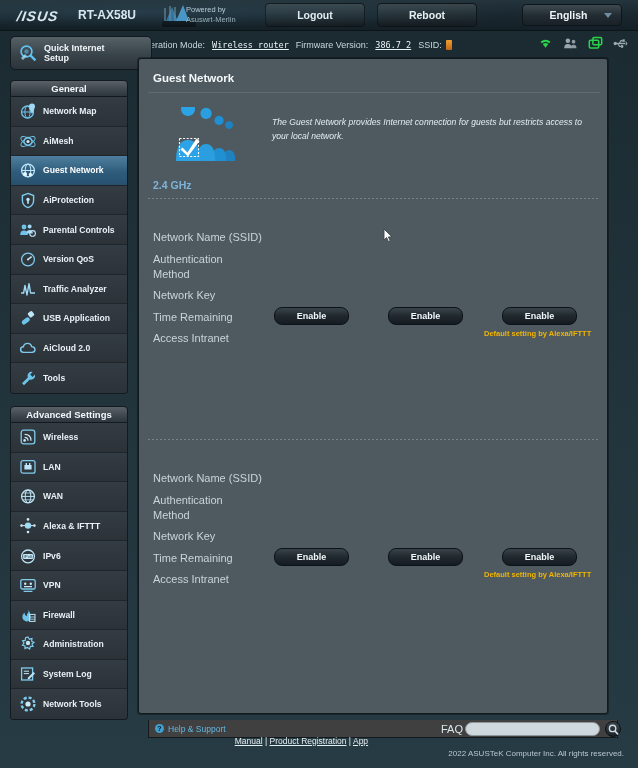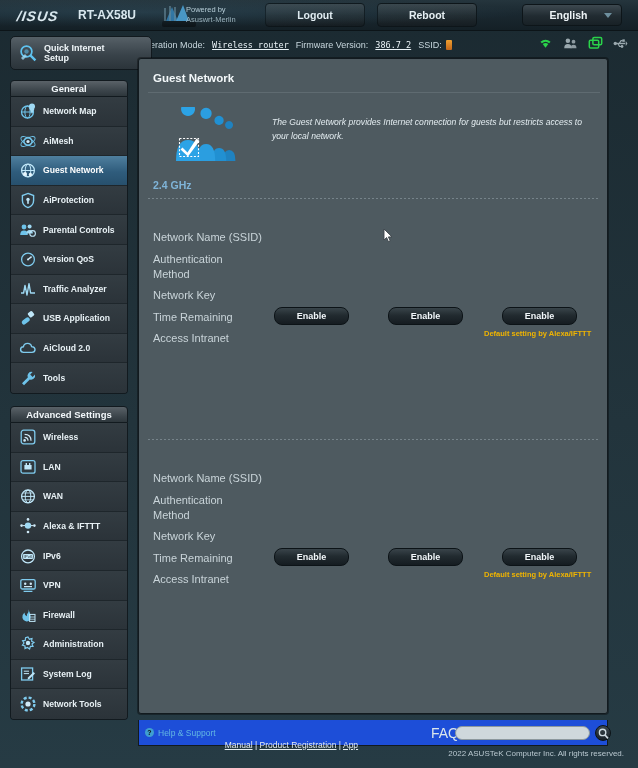--- a/index.html
+++ b/index.html
@@ -167,35 +167,35 @@
     display: flex; align-items: center; justify-content: center;
     cursor: pointer;
   }
   .alexa-note {
     position: absolute; font-size: 7.5px; font-weight: bold; color: #f0b400;
     white-space: nowrap;
   }
 
   
   #footer {
-    position: absolute; left: 138px; top: 720px; width: 470px; height: 26px;
-    background: #1d4ed8; border: 1px solid #121a1f; border-top: none;
+    position: absolute; left: 148px; top: 720px; width: 470px; height: 18px;
+    background: #404040; border: 1px solid #121a1f; border-top: none;
     display: flex; align-items: center;
   }
   #footer .help-dot {
     width: 9px; height: 9px; border-radius: 50%;
     background: #3f9fd0; margin-left: 6px; margin-right: 4px;
     color: #0a1116; font-size: 7px; font-weight: bold;
     display: flex; align-items: center; justify-content: center;
   }
   #footer .hs { font-size: 8.5px; color: #63b7e2; }
   #footer .links { margin-left: 9px; font-size: 8.5px; color: #e6eef2; margin-top: 24px; }
   #footer .links a { color: #e6eef2; text-decoration: underline; cursor: pointer; }
   #footer .links .bar { text-decoration: none; }
-  #faq-label { position: absolute; left: 292px; font-size: 14px; color: #dbe6eb; }
+  #faq-label { position: absolute; left: 292px; font-size: 11px; color: #dbe6eb; }
   #faq-input {
     position: absolute; left: 316px; width: 135px; height: 14px;
     background: #cfd8dc; border: 1px solid #8c989d; border-radius: 7px;
   }
   #faq-go {
     position: absolute; left: 456px; width: 16px; height: 16px; border-radius: 50%;
     background: linear-gradient(180deg,#3b464c,#1a2228);
     border: 1px solid #0b1216; cursor: pointer;
   }
   #copyright {

